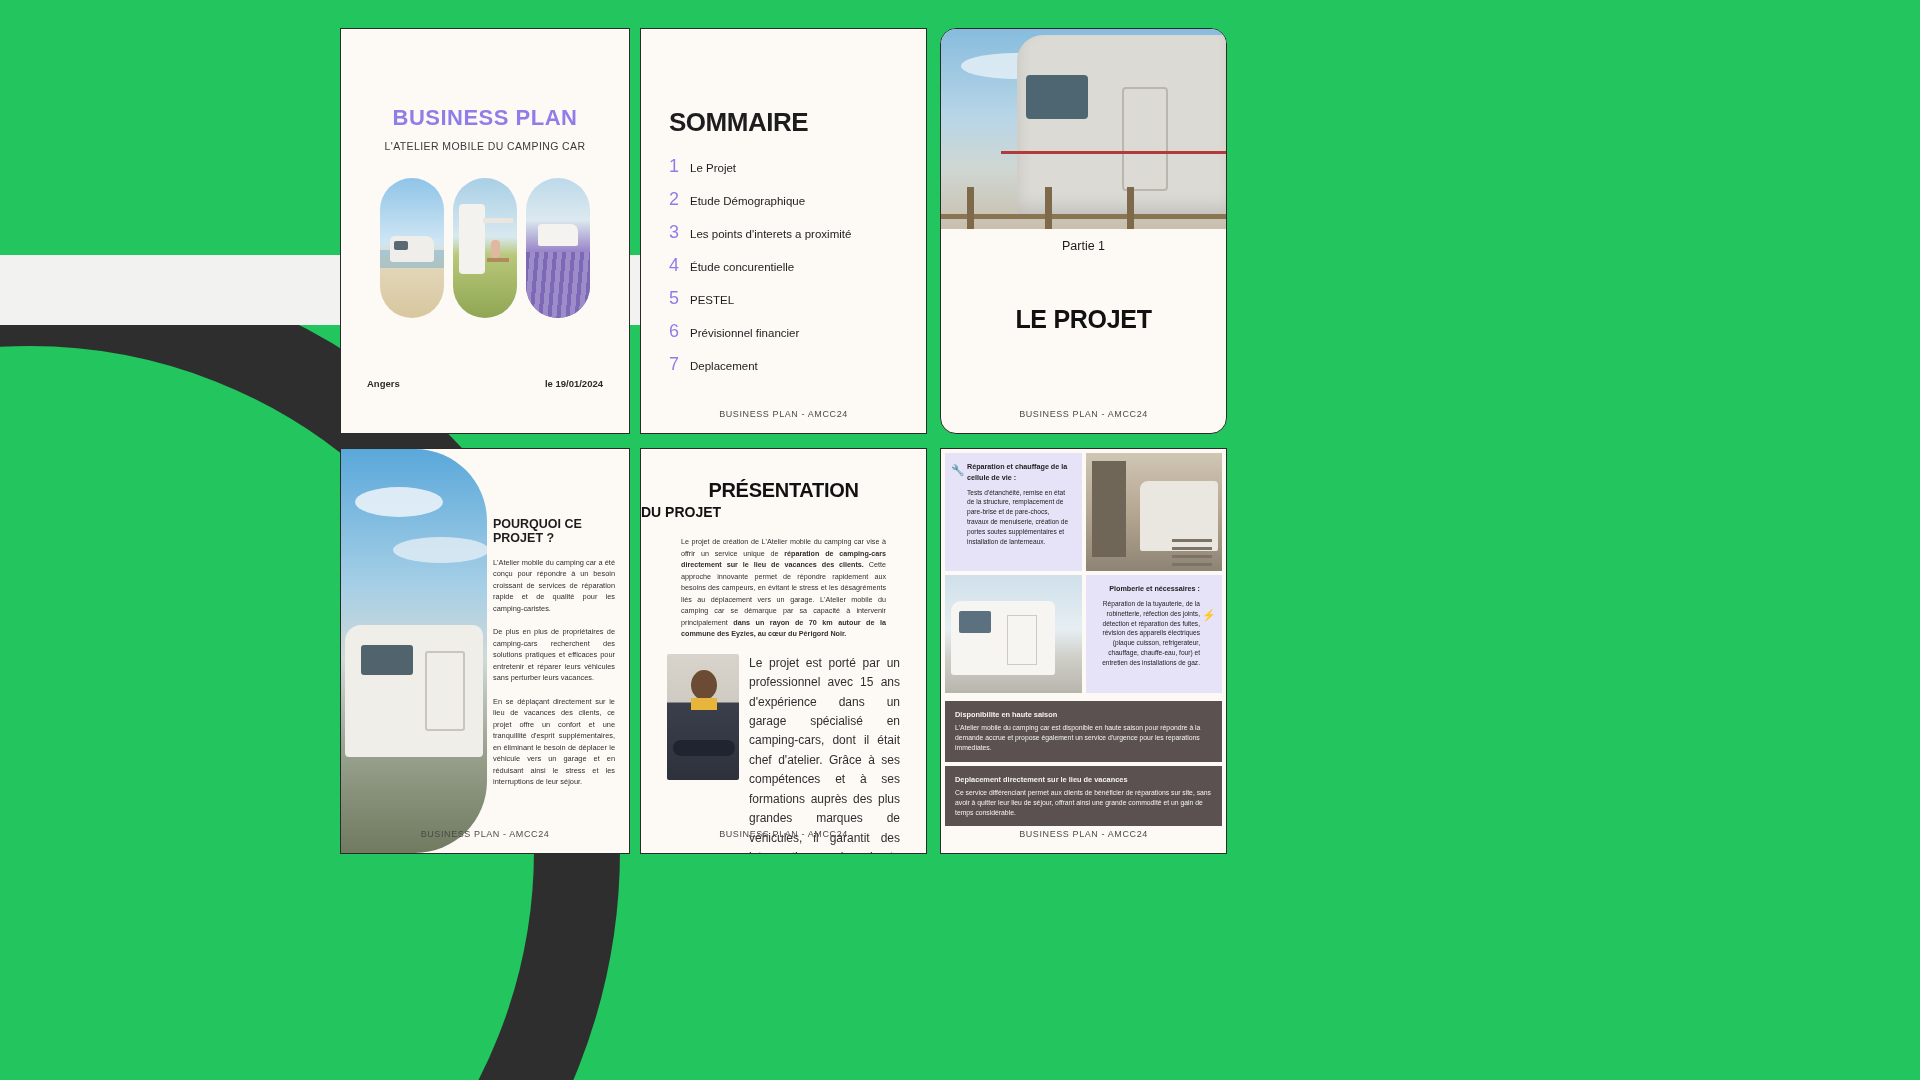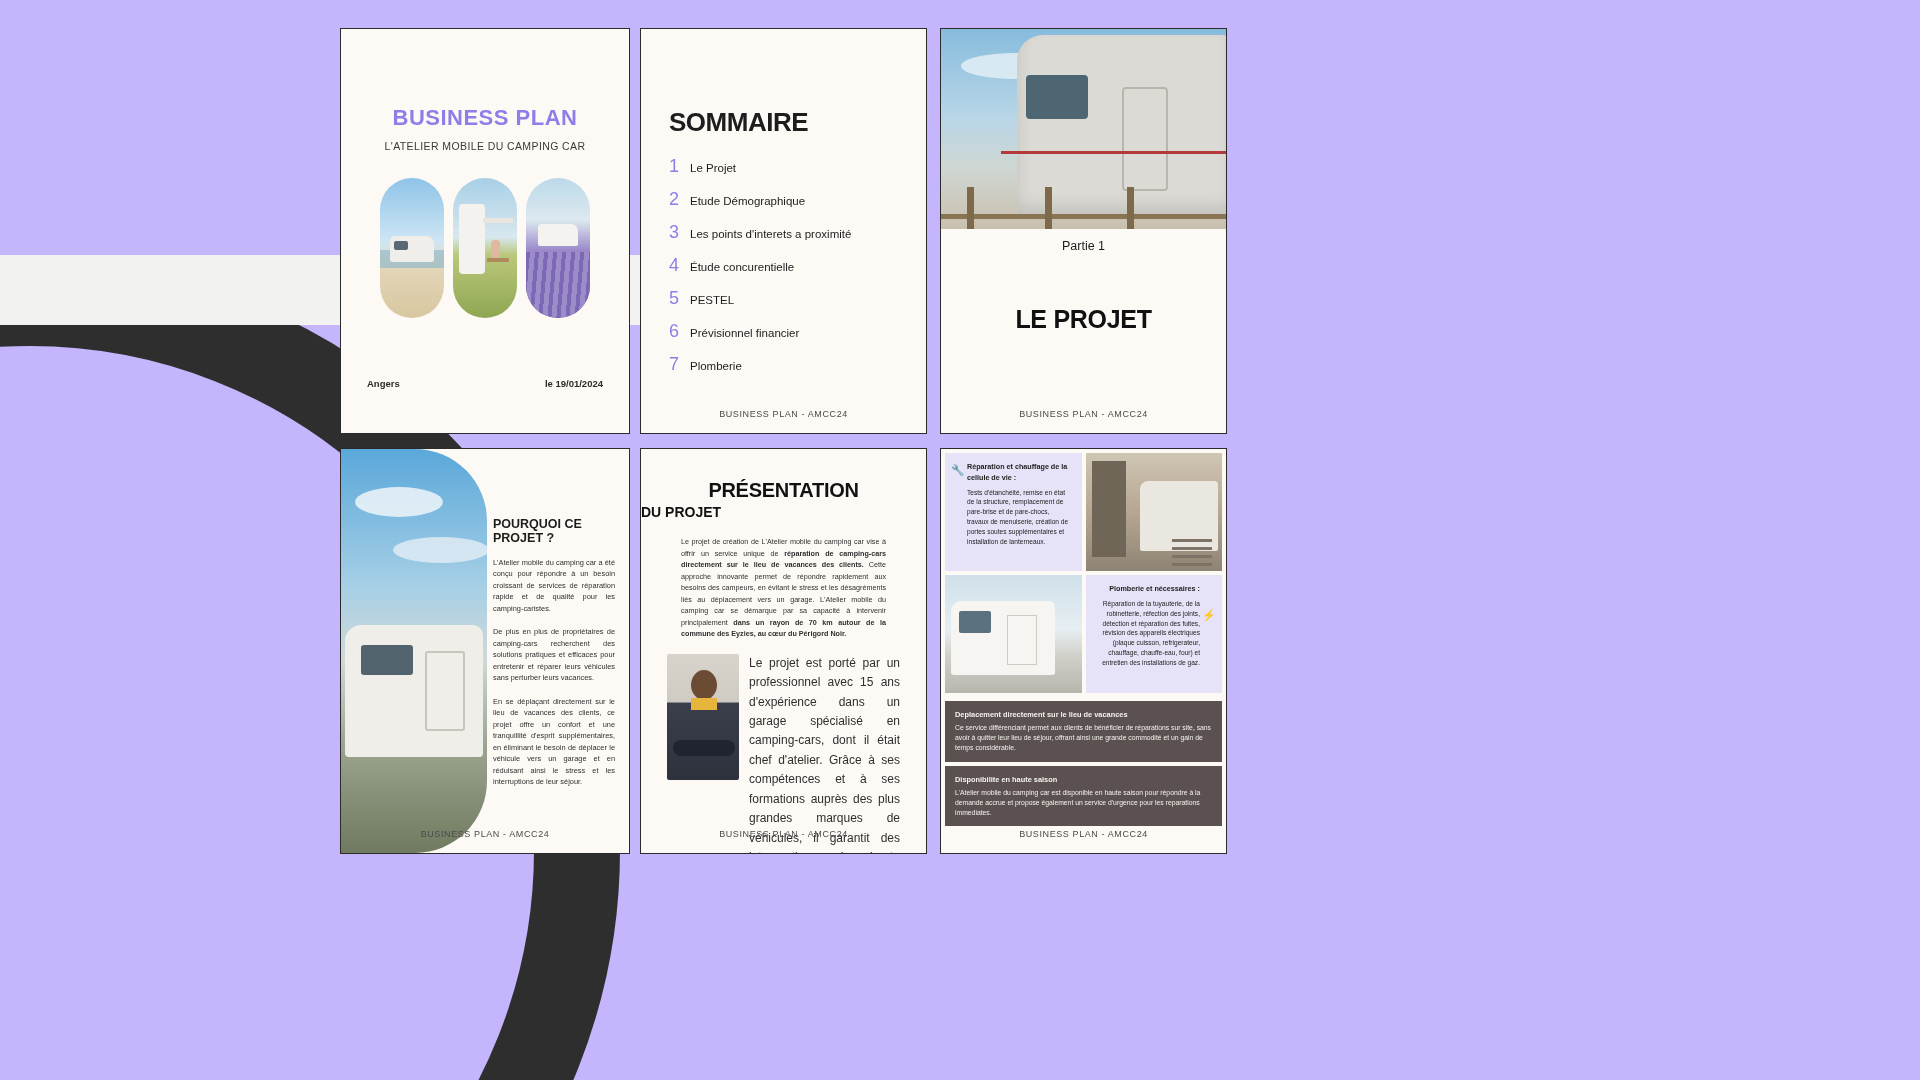--- a/index.html
+++ b/index.html
@@ -6,21 +6,21 @@
   html, body {
     margin: 0; padding: 0;
     width: 1920px; height: 1080px;
     overflow: hidden;
     background: #f2f2f0;
     font-family: "Liberation Sans", sans-serif;
   }
   #canvas {
     position: relative;
     width: 1920px; height: 1080px;
-    background: #c4b5fd;
+    background: #22c55e;
     overflow: hidden;
     padding-left: 32px;
   }
   
   .swoosh {
     position: absolute;
     left: -560px; top: 260px;
     width: 1180px; height: 1180px;
     border-radius: 50%;
     border: 86px solid #2e2e2e;
@@ -113,21 +113,21 @@
     font-weight: bold;
     letter-spacing: -0.5px;
     color: #1d1d1d;
   }
   #page2 ol { list-style: none; margin: 18px 0 0 28px; padding: 0; }
   #page2 li { display: flex; align-items: baseline; gap: 8px; margin-bottom: 12px; }
   #page2 .num { font-size: 18px; color: #8f7ee8; font-weight: 500; min-width: 13px; }
   #page2 .lbl { font-size: 11.5px; color: #1d1d1d; }
 
   
-  #page3 { left: 940px; top: 28px; width: 287px; height: 406px; }
+  #page3 { left: 940px; top: 28px; width: 287px; height: 406px; border-radius: 16px; }
   #page3 .photo {
     position: relative;
     height: 200px;
     background: linear-gradient(#87bcdd 0%, #b9d6e7 45%, #cfd7d2 70%, #c9bfae 100%);
     overflow: hidden;
   }
   #page3 .photo .cloud1 { position:absolute; left:20px; top:24px; width:110px; height:26px; background:#e7f1f7; border-radius:50%; opacity:.8; }
   #page3 .photo .cloud2 { position:absolute; left:150px; top:52px; width:120px; height:22px; background:#dfeaf2; border-radius:50%; opacity:.75; }
   #page3 .photo .rv {
     position: absolute; right: -6px; top: 6px; width: 215px; height: 182px;
@@ -296,21 +296,21 @@
       <li>
         <span class="num">5</span>
         <span class="lbl">PESTEL</span>
       </li>
       <li>
         <span class="num">6</span>
         <span class="lbl">Prévisionnel financier</span>
       </li>
       <li>
         <span class="num">7</span>
-        <span class="lbl">Plomberie</span>
+        <span class="lbl">Deplacement</span>
       </li>
     </ol>
     <div class="footer">BUSINESS PLAN - AMCC24</div>
   </div>
 
   <div class="page" id="page3">
     <div class="photo">
       <div class="cloud1"></div>
         <div class="cloud2"></div>
       <div class="rv"></div>
@@ -382,23 +382,23 @@
           <div class="van4w"></div>
           <div class="van4d"></div>
       </div>
       <div class="card lav c4">
         <span class="badge">⚡</span>
         <h3>Plomberie et nécessaires :</h3>
         <div>Réparation de la tuyauterie, de la robinetterie, réfection des joints, détection et réparation des fuites, révision des appareils électriques (plaque cuisson, refrigerateur, chauffage, chauffe-eau, four) et entretien des installations de gaz.</div>
       </div>
     </div>
     <div class="darkband">
+      <h3>Disponibilite en haute saison</h3>
+      <div>L'Atelier mobile du camping car est disponible en haute saison pour répondre à la demande accrue et propose également un service d'urgence pour les reparations immediates.</div>
+    </div>
+    <div class="darkband">
       <h3>Deplacement directement sur le lieu de vacances</h3>
       <div>Ce service différenciant permet aux clients de bénéficier de réparations sur site, sans avoir à quitter leur lieu de séjour, offrant ainsi une grande commodité et un gain de temps considérable.</div>
     </div>
-    <div class="darkband">
-      <h3>Disponibilite en haute saison</h3>
-      <div>L'Atelier mobile du camping car est disponible en haute saison pour répondre à la demande accrue et propose également un service d'urgence pour les reparations immediates.</div>
-    </div>
     <div class="footer">BUSINESS PLAN - AMCC24</div>
   </div>
 
 </div>
 
 </body></html>

